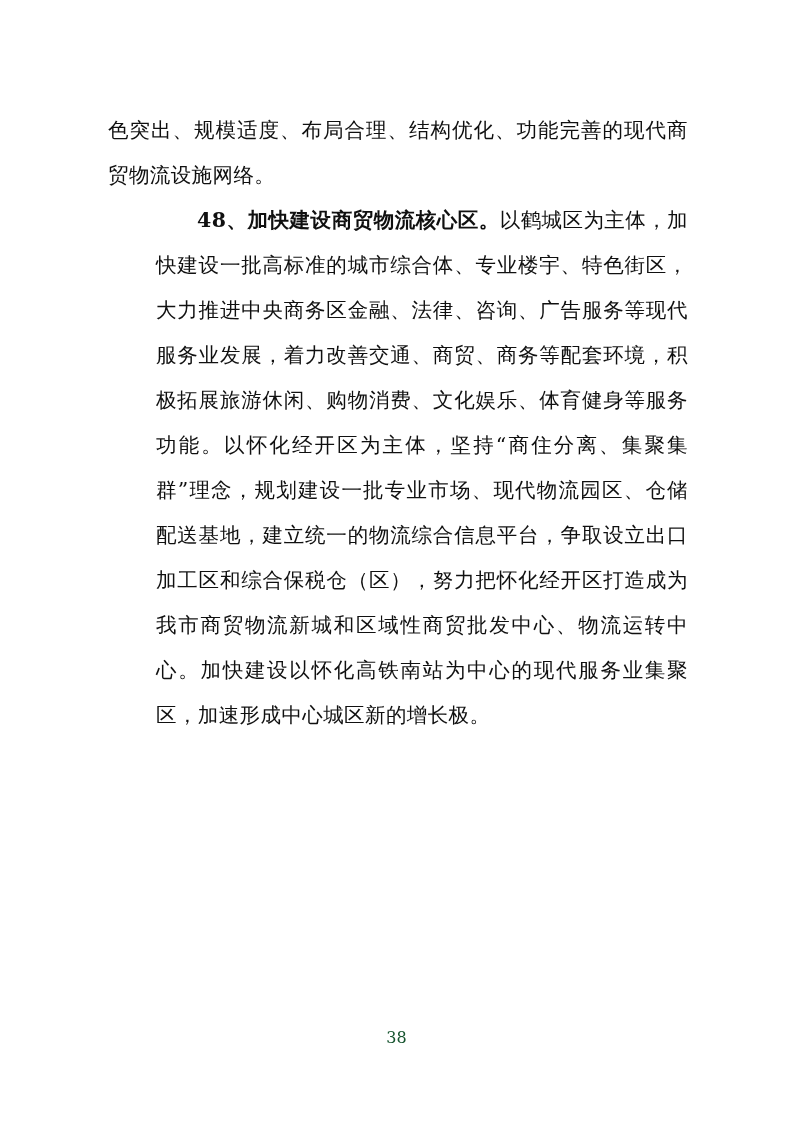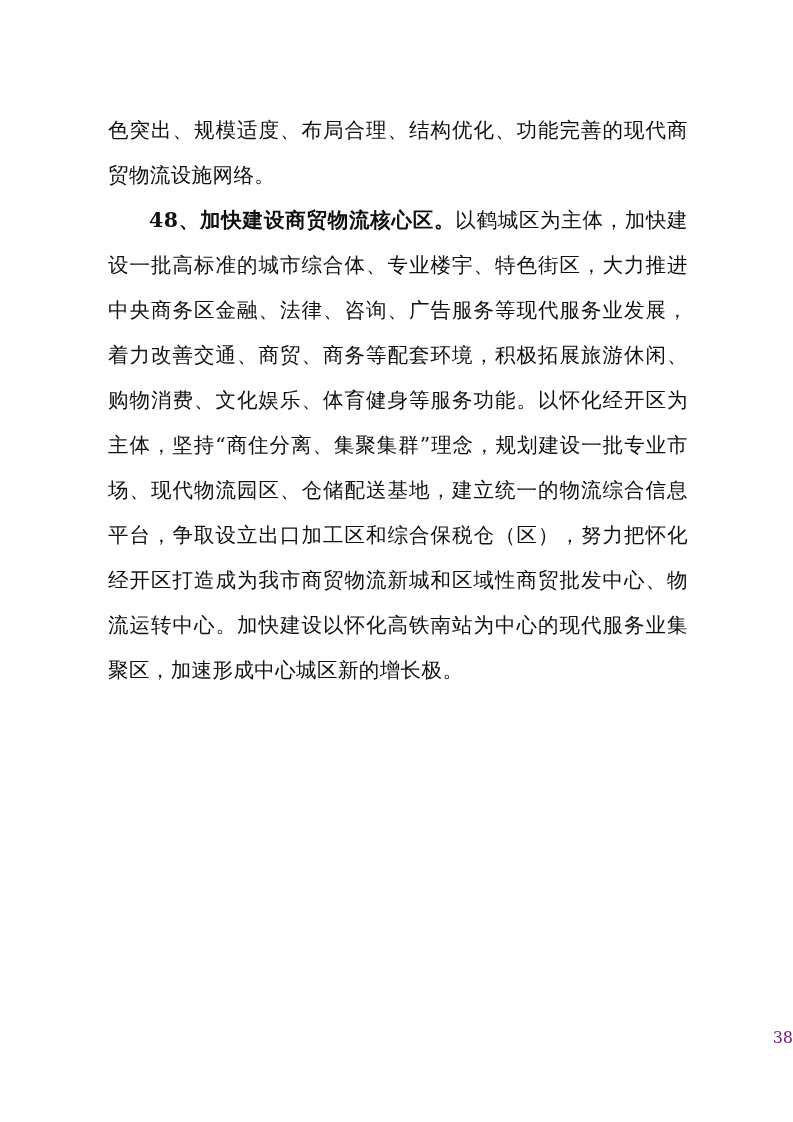--- a/index.html
+++ b/index.html
@@ -31,35 +31,36 @@
     text-align: justify;
     text-justify: inter-ideograph;
     margin: 0 0 0 0;
     letter-spacing: 0.4px;
   }
   .para + .para {
     margin-top: 0px;
   }
   .indent {
     text-indent: 2em;
+    margin-left: 48px;
   }
   .lead {
     font-family: "DejaVu Serif", "Liberation Serif", serif;
     font-weight: bold;
     letter-spacing: 0.5px;
   }
   .page-number {
     position: absolute;
     left: 0;
     right: 0;
     top: 1028px;
-    text-align: right;
+    text-align: center;
     font-family: "DejaVu Serif", "Liberation Serif", serif;
     font-size: 16px;
-    color: #701a75;
+    color: #14532d;
   }
 </style>
 </head>
 <body>
 
 <div class="page">
   <div class="content">
 
     <p class="para">
       <span>色突出、规模适度、布局合理、结构优化、功能完善的现代商贸物流设施网络。</span>

